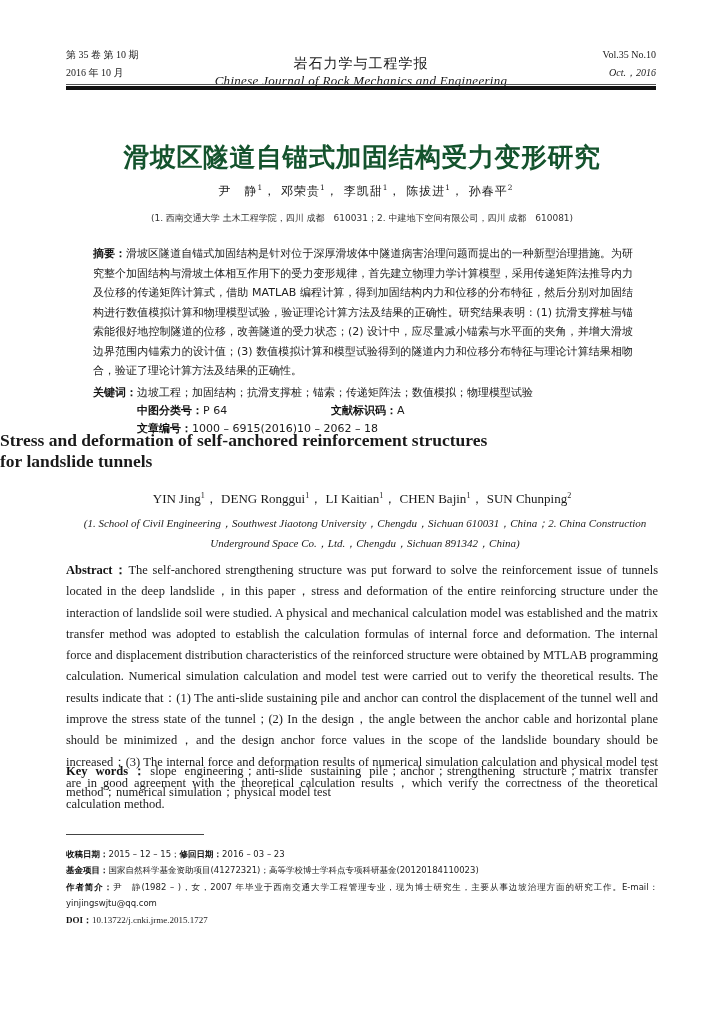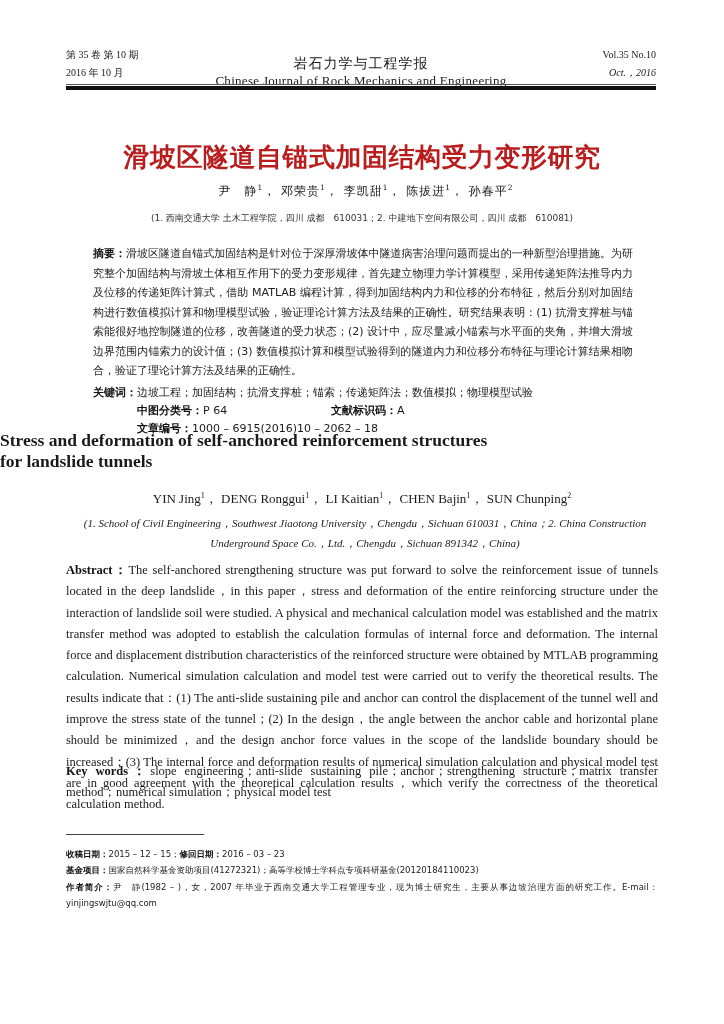--- a/index.html
+++ b/index.html
@@ -6,27 +6,27 @@
   body {
     width: 724px; height: 1024px; position: relative; overflow: hidden;
     font-family: "Liberation Serif", "DejaVu Serif", serif; color: #1a1a1a;
   }
   .header { position: absolute; left: 66px; top: 46px; width: 590px; height: 42px; }
   .h-left, .h-right { position: absolute; font-size: 10px; line-height: 18px; }
   .h-left { left: 0; top: 0; }
   .h-right { right: 0; top: 0; text-align: right; }
   .h-center { position: absolute; left: 0; right: 0; top: 0; text-align: center; margin-top: 8px; }
   .h-cn { font-size: 14px; line-height: 18px; letter-spacing: 1px; font-family: "DejaVu Sans", sans-serif; }
-  .h-en { font-size: 13px; line-height: 18px; letter-spacing: 0.3px; text-align: center; }
+  .h-en { font-size: 13px; font-style: italic; line-height: 18px; letter-spacing: 0.3px; text-align: center; }
   .rule-thick { position: absolute; left: 66px; top: 86px; width: 590px; height: 4px; background: #111; }
   .rule-thin { position: absolute; left: 66px; top: 84px; width: 590px; height: 1px; background: #555; }
 
   .cn-title {
     position: absolute; left: 0; right: 0; top: 140px; text-align: center;
-    font-family: "DejaVu Sans", sans-serif; font-weight: bold; font-size: 26px; letter-spacing: 0.5px; color: #b91c1c;
+    font-family: "DejaVu Sans", sans-serif; font-weight: bold; font-size: 26px; letter-spacing: 0.5px; color: #14532d;
   }
   .cn-authors { position: absolute; left: 8px; right: 0; top: 183px; text-align: center; font-size: 12px; letter-spacing: 1px; font-family: "DejaVu Serif", serif; }
   .cn-affil { position: absolute; left: 0; right: 0; top: 212px; text-align: center; font-size: 9px; color: #333; font-family: "DejaVu Sans", sans-serif; }
 
   .cn-abstract { position: absolute; left: 93px; top: 244px; width: 540px; font-size: 11px; line-height: 19.5px; text-align: justify; font-family: "DejaVu Sans", sans-serif; color: #222; }
   .lbl { font-weight: bold; color: #111; }
   .cn-keys { position: absolute; left: 93px; top: 384px; width: 540px; font-size: 11px; line-height: 18px; font-family: "DejaVu Sans", sans-serif; }
   .cn-class { position: absolute; left: 93px; top: 402px; width: 540px; font-size: 11px; line-height: 18px; font-family: "DejaVu Sans", sans-serif; }
   .cn-class span.item { display: inline-block; margin-left: 44px; }
   .cls1 { width: 150px; } .cls2 { width: 128px; }
@@ -106,13 +106,14 @@
 </div>
 <div class="en-keys">
   <span class="lbl">Key words：</span><span>slope engineering；anti-slide sustaining pile；anchor；strengthening structure；matrix transfer method；numerical simulation；physical model test</span>
 </div>
 
 <div class="foot-rule"></div>
 <div class="footnotes">
   <div><span class="lbl">收稿日期：</span><span>2015 – 12 – 15；</span><span class="lbl">修回日期：</span><span>2016 – 03 – 23</span></div>
   <div><span class="lbl">基金项目：</span><span>国家自然科学基金资助项目(41272321)；高等学校博士学科点专项科研基金(20120184110023)</span></div>
   <div><span class="lbl">作者简介：</span><span>尹　静(1982 – )，女，2007 年毕业于西南交通大学工程管理专业，现为博士研究生，主要从事边坡治理方面的研究工作。E-mail：yinjingswjtu@qq.com</span></div>
+  <div class="en"><span class="lbl">DOI：</span><span>10.13722/j.cnki.jrme.2015.1727</span></div>
 </div>
 
 </body></html>

